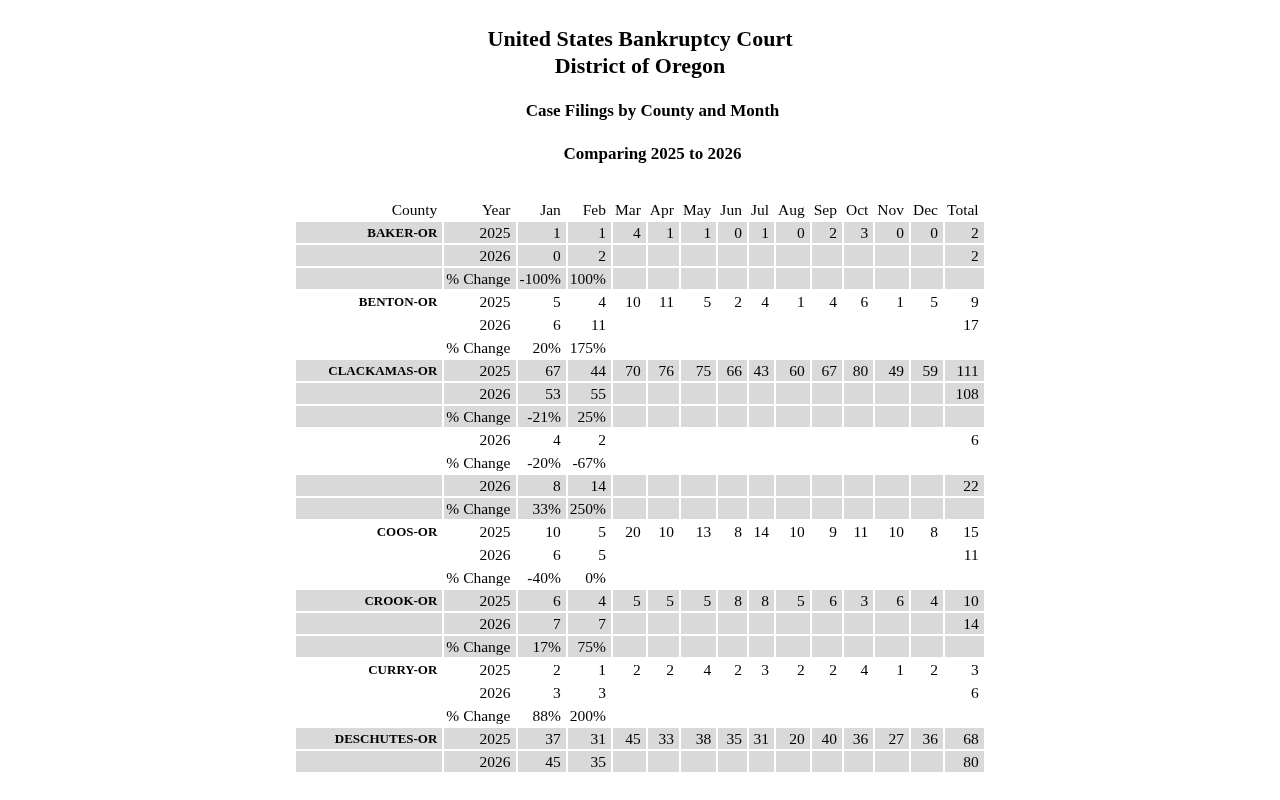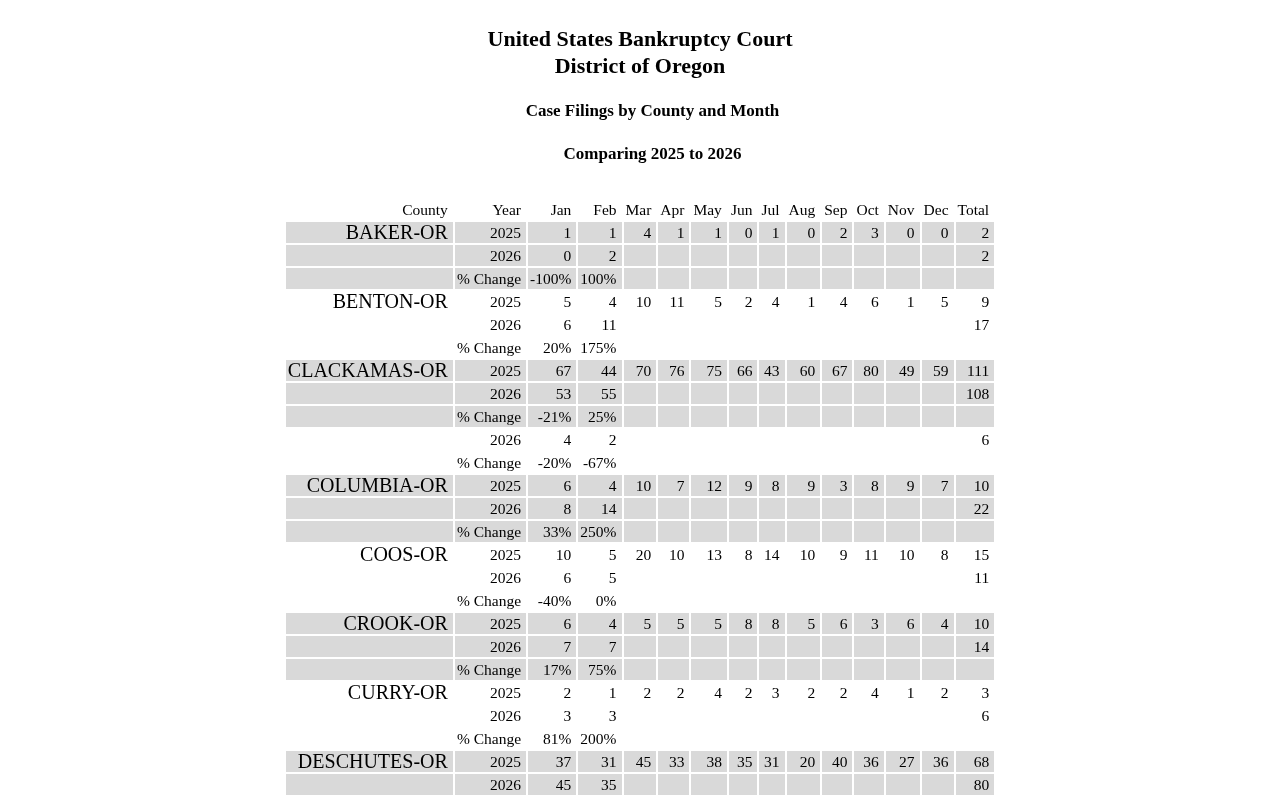--- a/index.html
+++ b/index.html
@@ -37,21 +37,21 @@
   }
   #filings th, #filings td {
     font-size: 15.5px;
     line-height: 19px;
     padding: 1px 5px 1px 2px;
     text-align: right;
     white-space: nowrap;
     font-weight: normal;
   }
   #filings th { font-weight: normal; }
-  #filings td.county { font-weight: normal; font-size: 20px; }
+  #filings td.county { font-weight: bold; font-size: 13px; }
   #filings td.shade { background: var(--shade-color, #d9d9d9); }
   .col-county { width: 146px; }
   .col-year  { width: 64px; margin-top: 39px; }
   .col-jan   { width: 38px; }
   .col-feb   { width: 34px; }
   .col-month { width: 24px; }
   .col-total { width: 32px; }
 </style>
 </head>
 <body style="--shade-color: #d9d9d9;">
@@ -265,37 +265,20 @@
         <td></td>
         <td></td>
         <td></td>
         <td></td>
         <td></td>
         <td></td>
         <td></td>
         <td></td>
       </tr>
       <tr>
-        <td class="shade county">COLUMBIA-OR</td>
-        <td class="shade">2025</td>
-        <td class="shade">6</td>
-        <td class="shade">4</td>
-        <td class="shade">10</td>
-        <td class="shade">7</td>
-        <td class="shade">12</td>
-        <td class="shade">9</td>
-        <td class="shade">8</td>
-        <td class="shade">9</td>
-        <td class="shade">3</td>
-        <td class="shade">8</td>
-        <td class="shade">9</td>
-        <td class="shade">7</td>
-        <td class="shade">10</td>
-      </tr>
-      <tr>
         <td class="shade"></td>
         <td class="shade">2026</td>
         <td class="shade">8</td>
         <td class="shade">14</td>
         <td class="shade"></td>
         <td class="shade"></td>
         <td class="shade"></td>
         <td class="shade"></td>
         <td class="shade"></td>
         <td class="shade"></td>
@@ -454,21 +437,21 @@
         <td></td>
         <td></td>
         <td></td>
         <td></td>
         <td></td>
         <td>6</td>
       </tr>
       <tr>
         <td></td>
         <td>% Change</td>
-        <td>81%</td>
+        <td>88%</td>
         <td>200%</td>
         <td></td>
         <td></td>
         <td></td>
         <td></td>
         <td></td>
         <td></td>
         <td></td>
         <td></td>
         <td></td>

